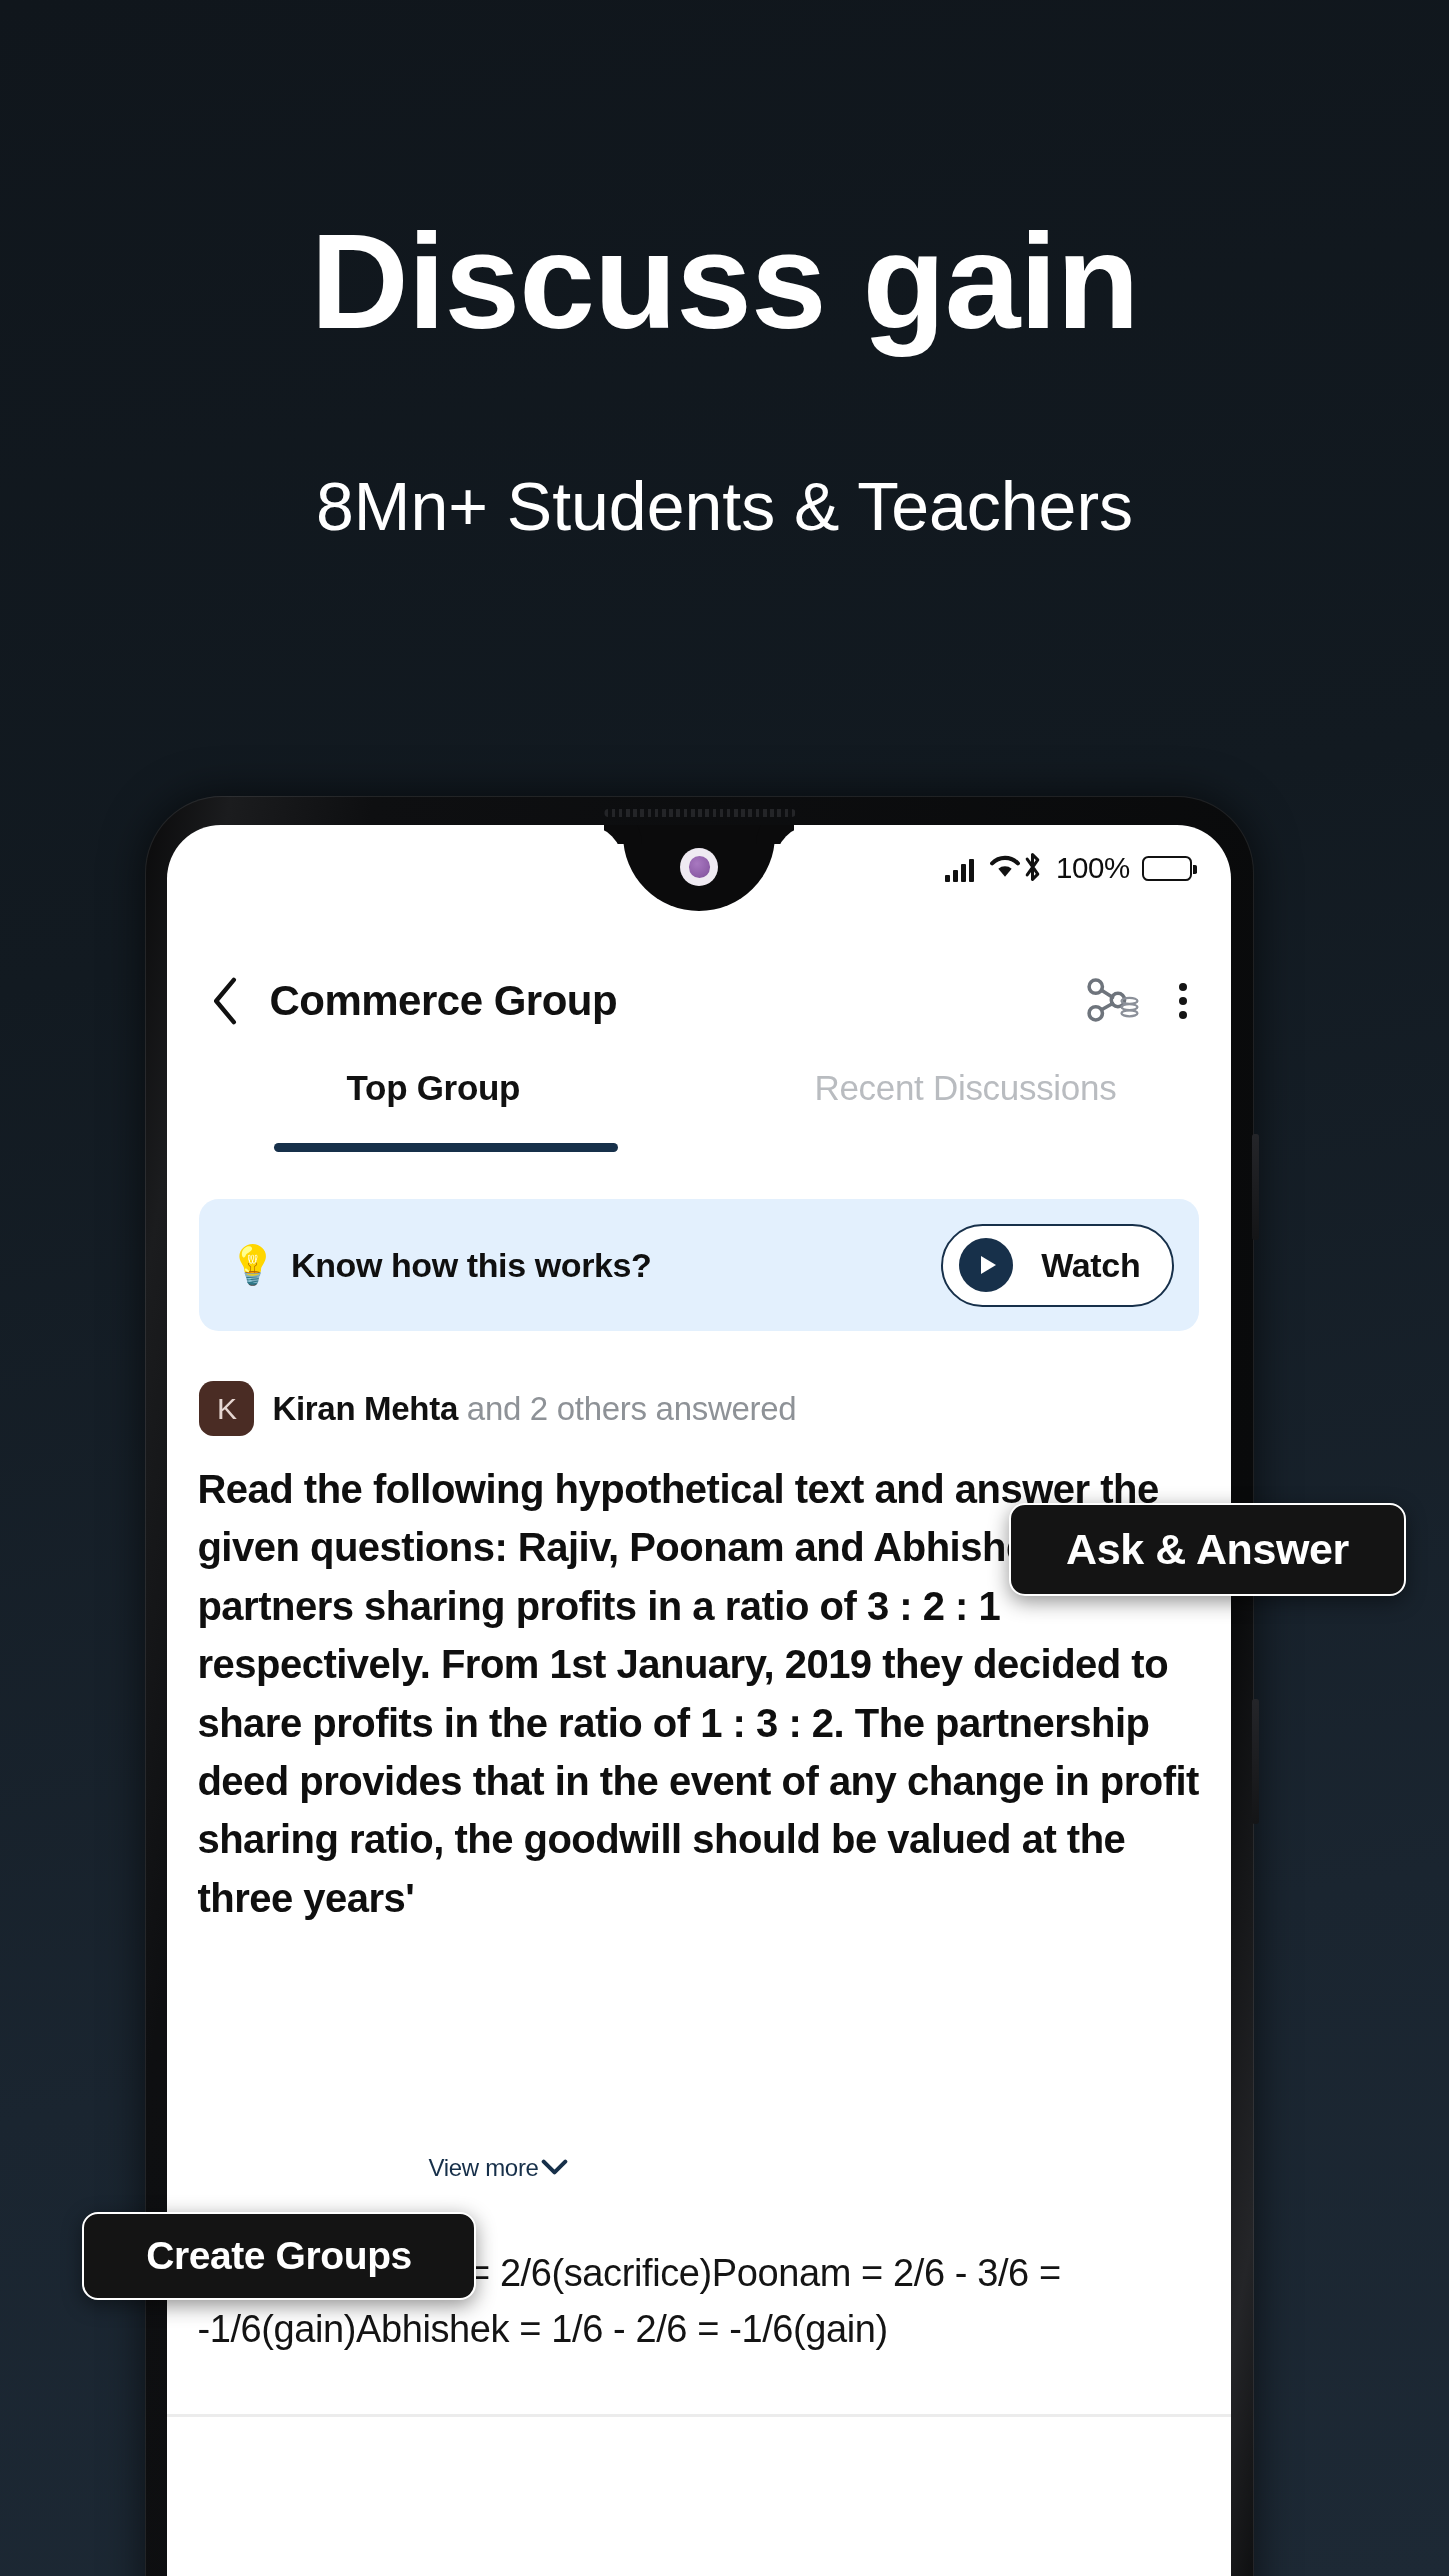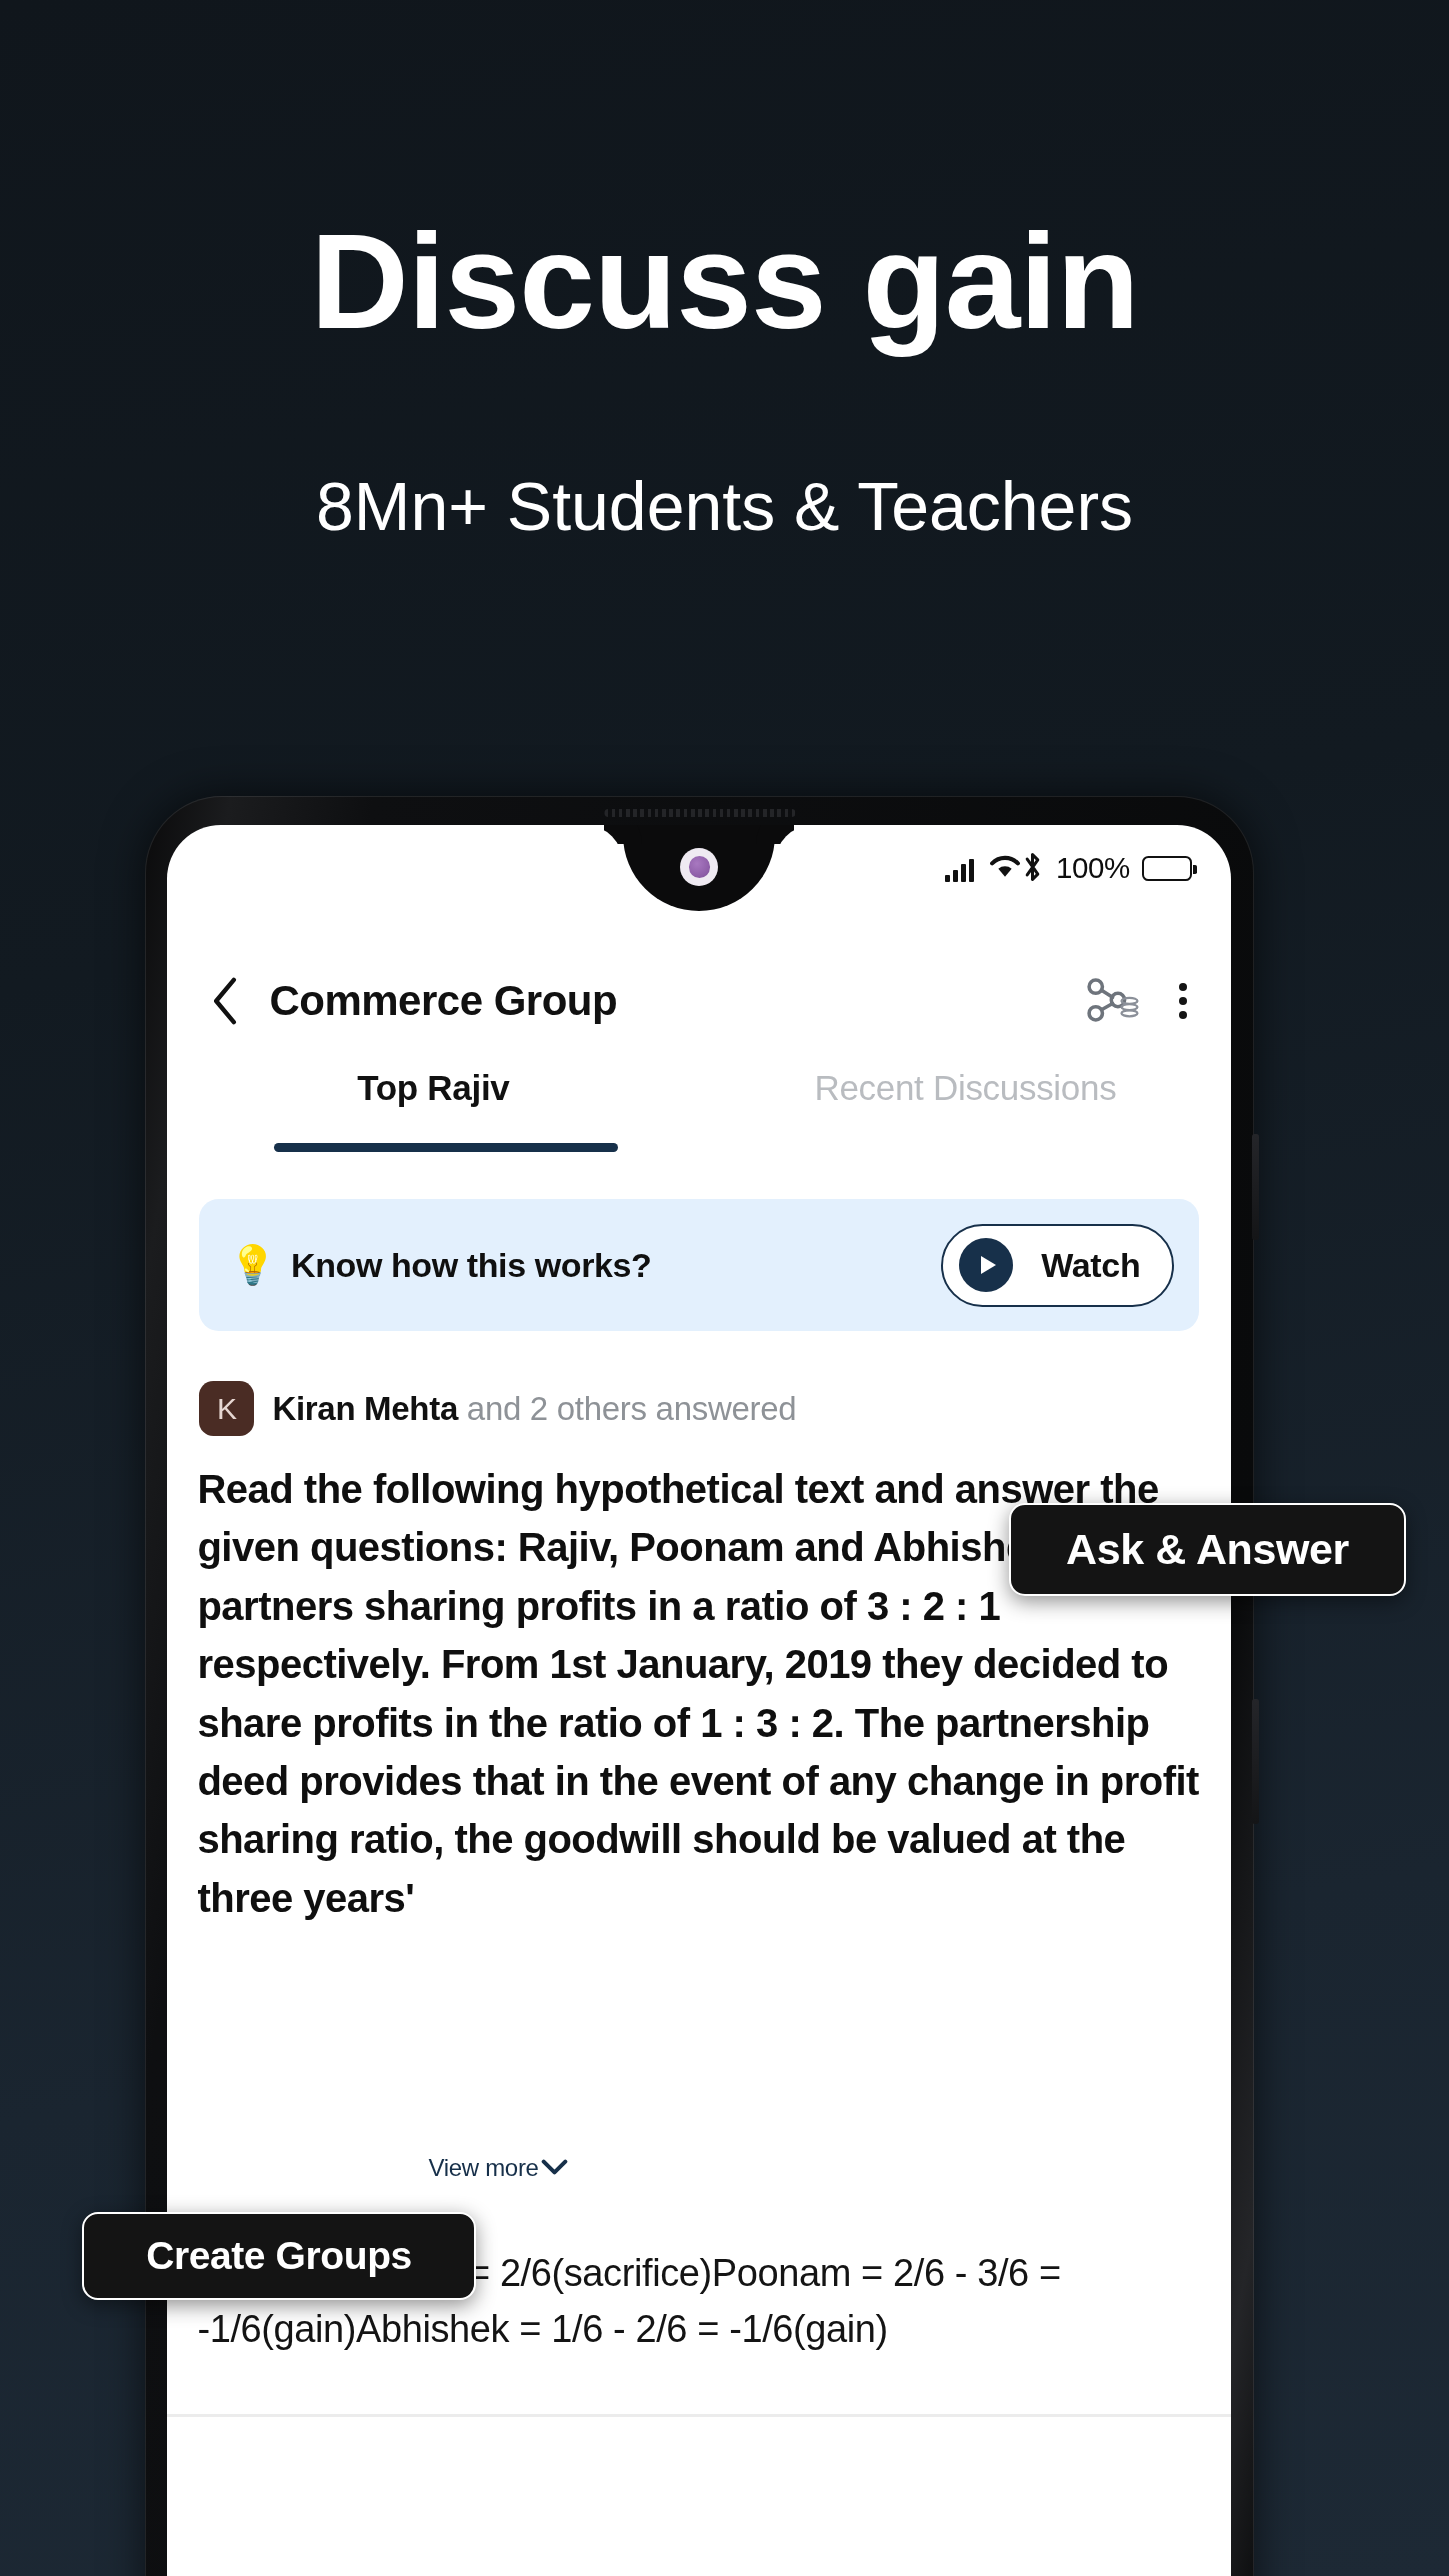--- a/index.html
+++ b/index.html
@@ -462,21 +462,21 @@
           </span>
           <span class="kebab">
               <i></i>
               <i></i>
               <i></i>
             </span>
         </div>
       </div>
 
       <div class="tabs">
-        <div class="tab active">Top Rajiv</div>
+        <div class="tab active">Top Group</div>
         <div class="tab inactive">Recent Discussions</div>
       </div>
       <div class="tab-underline"></div>
 
       <div class="info-banner">
         <span class="bulb">💡</span>
         <span class="banner-text">Know how this works?</span>
         <div class="watch-btn">
           <span class="play-circle">
               <i></i>

